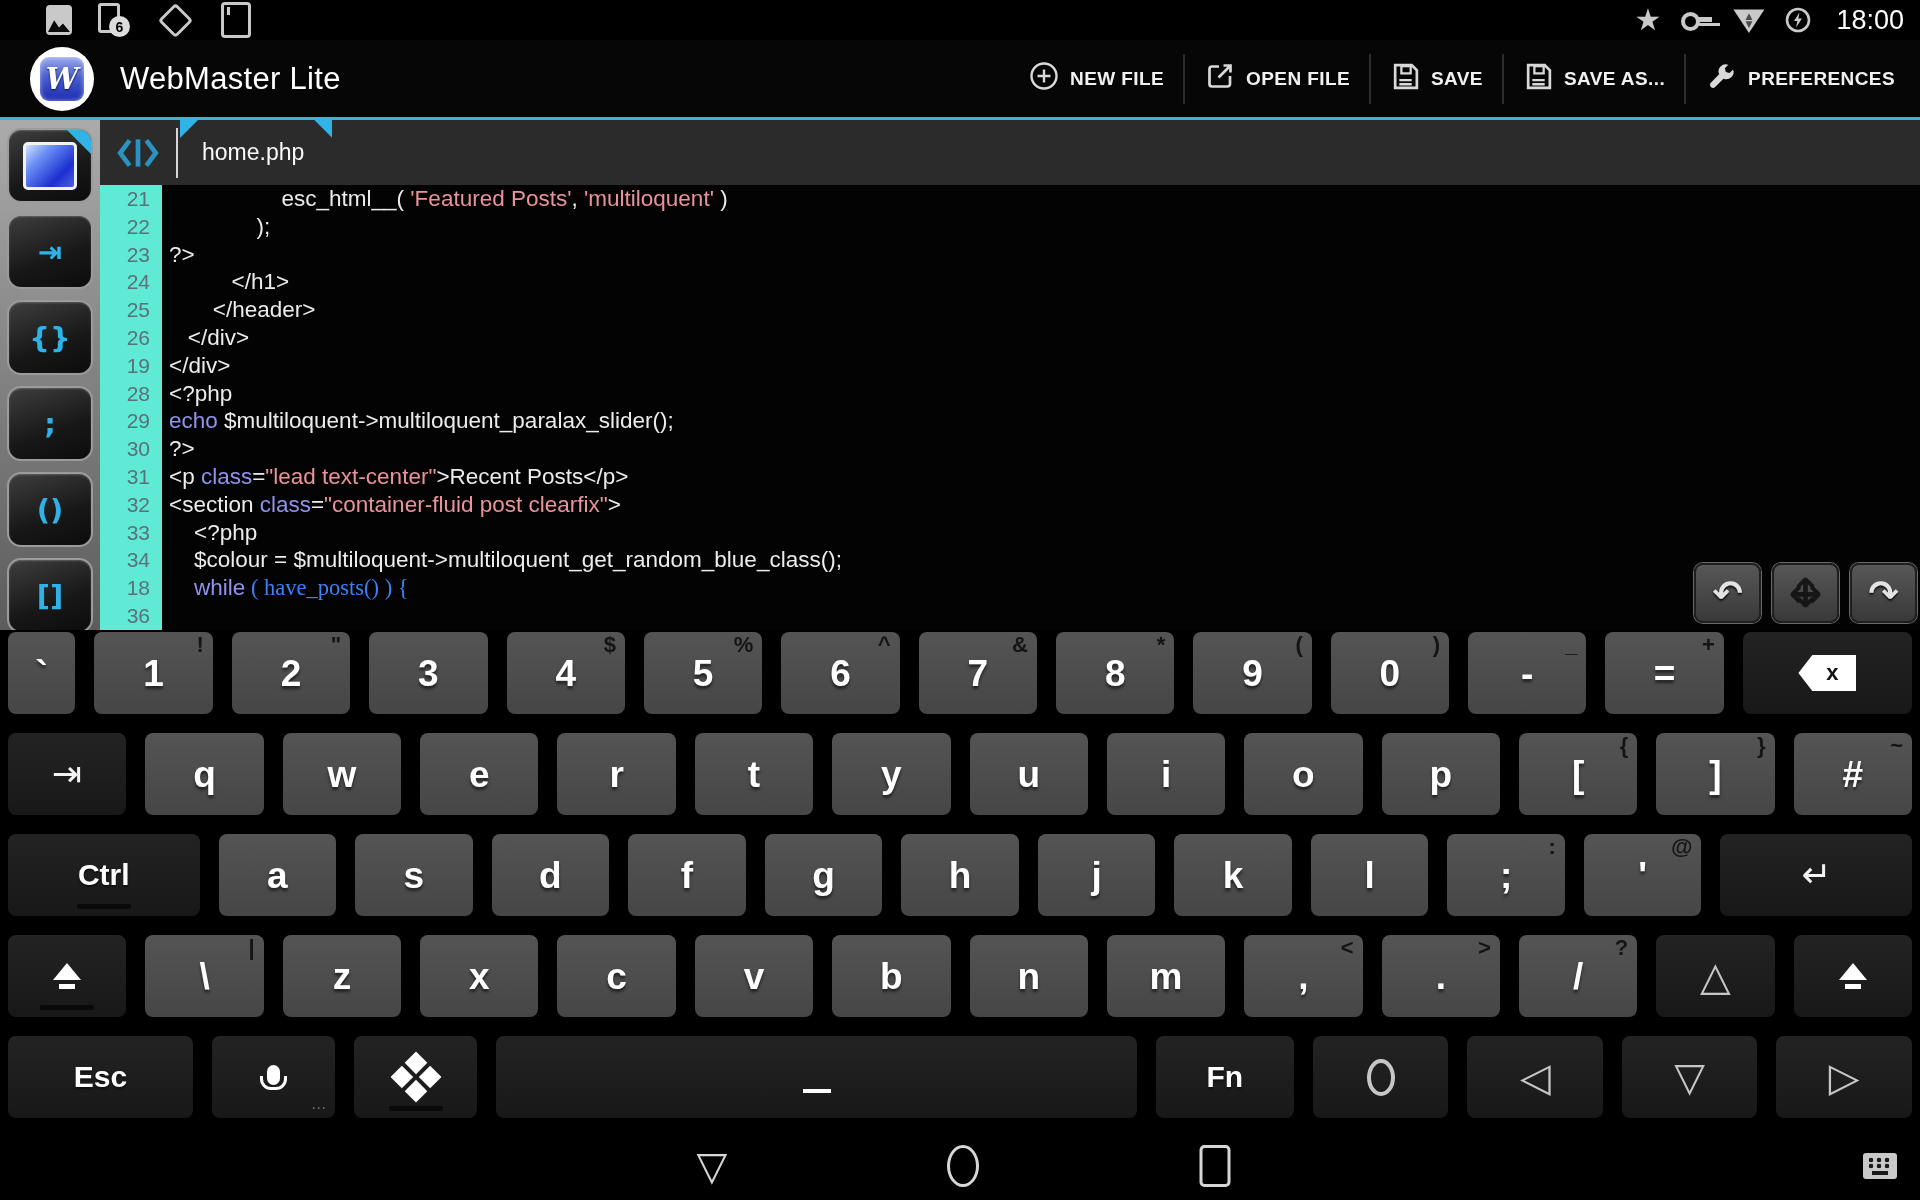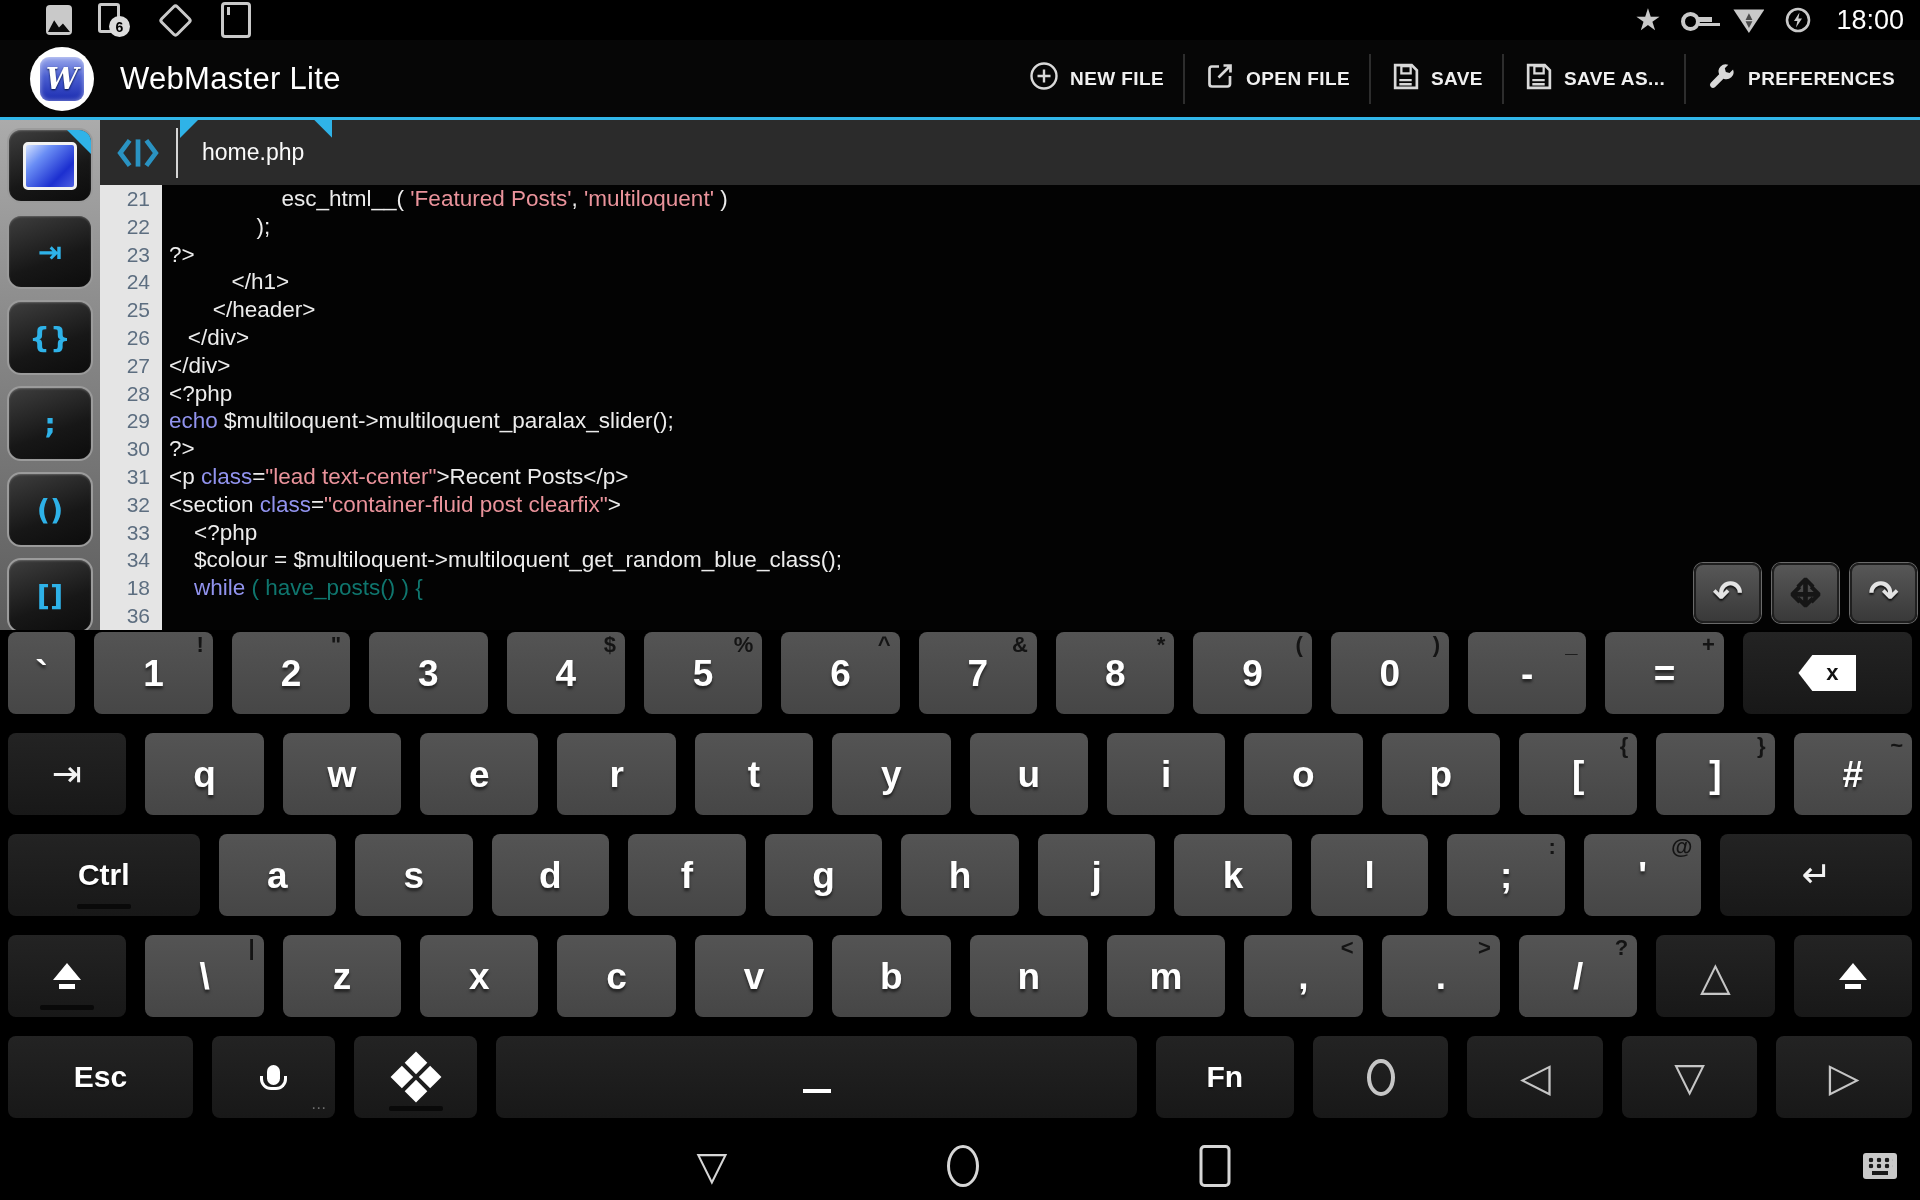--- a/index.html
+++ b/index.html
@@ -59,21 +59,21 @@
 
   .editor-col{flex:1;display:flex;flex-direction:column;min-width:0;}
   .tabbar{height:65px;background:#2b2b2b;display:flex;align-items:center;}
   .code-badge{width:76px;display:flex;justify-content:center;align-items:center;}
   .tab-sep{width:2px;height:50px;background:#d6d6d6;}
   .file-tab{position:relative;height:100%;display:flex;align-items:center;padding:0 28px 0 24px;color:#fafafa;font-size:23px;}
   .file-tab::before{content:"";position:absolute;left:2px;top:0;width:18px;height:18px;background:#2fb3e8;clip-path:polygon(0 0,100% 0,0 100%);}
   .file-tab::after{content:"";position:absolute;right:0;top:0;width:18px;height:18px;background:#2fb3e8;clip-path:polygon(0 0,100% 0,100% 100%);}
 
   .editor{flex:1;display:flex;background:#030303;overflow:hidden;}
-  .gutter{width:62px;flex:0 0 62px;background:#e5e5e5;font-size:21px;text-align:right;
+  .gutter{width:62px;flex:0 0 62px;background:#5eead4;font-size:21px;text-align:right;
     padding-right:12px;box-sizing:border-box;line-height:27.8px;}
   .codearea{flex:1;overflow:hidden;padding-left:7px;}
   .codeline{white-space:pre;font-size:22.5px;line-height:27.8px;}
 
   
   .edit-controls{position:absolute;top:443px;left:1694px;display:flex;gap:11px;}
   .ctl-btn{width:63px;height:56px;border-radius:9px;background:linear-gradient(180deg,#575757,#393939);
     border:2px solid #1f1f1f;box-shadow:0 0 0 1px #6a6a6a;display:flex;align-items:center;justify-content:center;cursor:pointer;}
   .ctl-glyph{font-size:36px;color:#e3e3e3;font-weight:bold;font-family:"DejaVu Sans",sans-serif;text-shadow:0 2px 2px #111;}
   .move-wrap{position:relative;width:44px;height:44px;}
@@ -235,21 +235,21 @@
         </div>
       </div>
       <div class="editor">
         <div class="gutter" style="color: rgb(93, 110, 128);">
             <div>21</div>
             <div>22</div>
             <div>23</div>
             <div>24</div>
             <div>25</div>
             <div>26</div>
-            <div>27</div>
+            <div>19</div>
             <div>28</div>
             <div>29</div>
             <div>30</div>
             <div>31</div>
             <div>32</div>
             <div>33</div>
             <div>34</div>
             <div>18</div>
             <div>36</div>
           </div>
@@ -261,21 +261,21 @@
             <div class="codeline"><span class="tok-p" style="color: rgb(236, 236, 236);">       &lt;/header&gt;</span></div>
             <div class="codeline"><span class="tok-p" style="color: rgb(236, 236, 236);">   &lt;/div&gt;</span></div>
             <div class="codeline"><span class="tok-p" style="color: rgb(236, 236, 236);">&lt;/div&gt;</span></div>
             <div class="codeline"><span class="tok-p" style="color: rgb(236, 236, 236);">&lt;?php</span></div>
             <div class="codeline"><span class="tok-k" style="color: rgb(145, 147, 238);">echo</span><span class="tok-p" style="color: rgb(236, 236, 236);"> $multiloquent-&gt;multiloquent_paralax_slider();</span></div>
             <div class="codeline"><span class="tok-p" style="color: rgb(236, 236, 236);">?&gt;</span></div>
             <div class="codeline"><span class="tok-p" style="color: rgb(236, 236, 236);">&lt;p </span><span class="tok-k" style="color: rgb(145, 147, 238);">class</span><span class="tok-p" style="color: rgb(236, 236, 236);">=</span><span class="tok-s" style="color: rgb(234, 147, 155);">"lead text-center"</span><span class="tok-p" style="color: rgb(236, 236, 236);">&gt;Recent Posts&lt;/p&gt;</span></div>
             <div class="codeline"><span class="tok-p" style="color: rgb(236, 236, 236);">&lt;section </span><span class="tok-k" style="color: rgb(145, 147, 238);">class</span><span class="tok-p" style="color: rgb(236, 236, 236);">=</span><span class="tok-s" style="color: rgb(234, 147, 155);">"container-fluid post clearfix"</span><span class="tok-p" style="color: rgb(236, 236, 236);">&gt;</span></div>
             <div class="codeline"><span class="tok-p" style="color: rgb(236, 236, 236);">    &lt;?php</span></div>
             <div class="codeline"><span class="tok-p" style="color: rgb(236, 236, 236);">    $colour = $multiloquent-&gt;multiloquent_get_random_blue_class();</span></div>
-            <div class="codeline"><span class="tok-p" style="color: rgb(236, 236, 236);">    </span><span class="tok-k" style="color: rgb(145, 147, 238);">while</span><span class="tok-p" style="color: #0f766e;"> ( have_posts() ) {</span></div>
+            <div class="codeline"><span class="tok-p" style="color: rgb(236, 236, 236);">    </span><span class="tok-k" style="color: rgb(145, 147, 238);">while</span><span class="tok-p" style="color: #3b82f6; font-family: Liberation Serif, serif;"> ( have_posts() ) {</span></div>
           </div>
       </div>
     </div>
 
     <div class="edit-controls">
       <div class="ctl-btn">
         <span class="ctl-glyph">↶</span>
       </div>
       <div class="ctl-btn">
         <div class="move-wrap">

